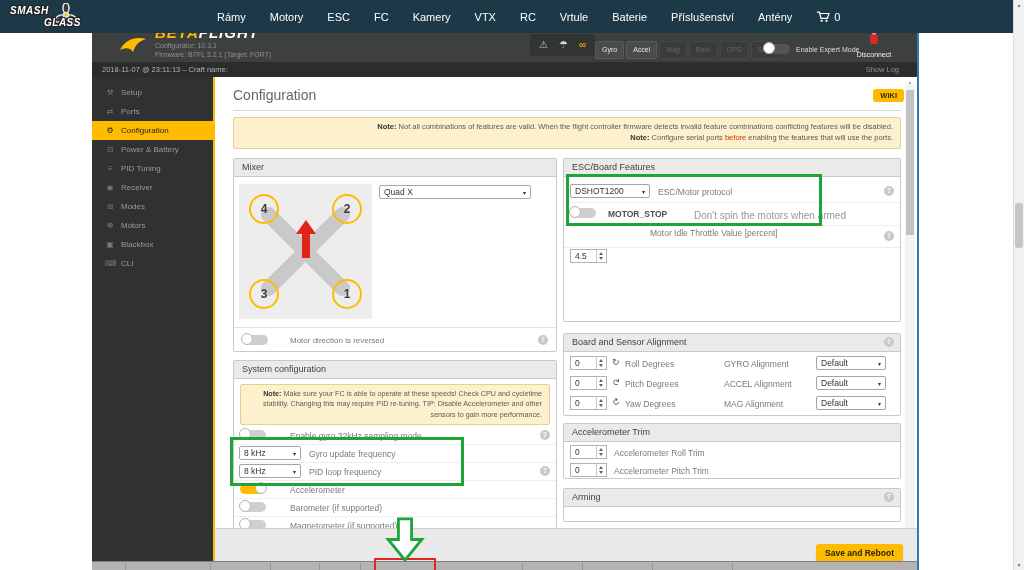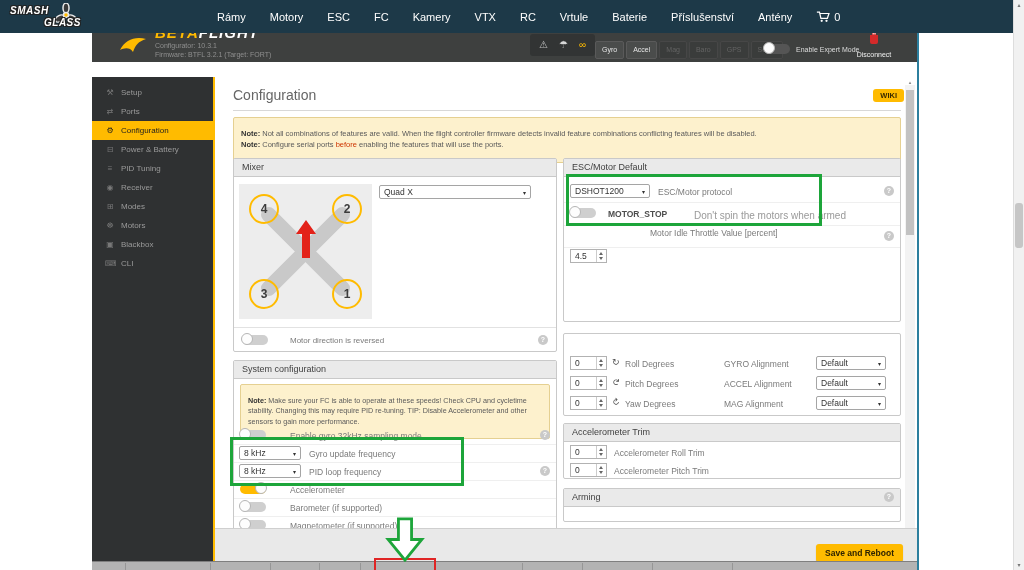--- a/index.html
+++ b/index.html
@@ -41,21 +41,21 @@
   .sbi{height:19px;line-height:19px;padding-left:13px;color:#9a9a9a;font-size:8px;cursor:pointer;white-space:nowrap;display:flex;align-items:center;gap:6px;}
   .sbic{font-size:8px;color:#787878;width:10px;text-align:center;}
   .sbi.active{background:#ffbb00;color:#1e1e1e;}
   .sbi.active .sbic{color:#1e1e1e;}
   #sbspacer{height:6px;}
   
   #content{left:123px;top:0;width:702px;height:485px;background:#fff;}
   #pagetitle{left:18px;top:10px;font-size:14px;color:#666;}
   #wiki{right:13px;top:12px;background:#ffbb00;color:#3a2c00;font-size:7.5px;font-weight:bold;border-radius:3px;padding:2px 7px;cursor:pointer;}
   #titlehr{left:18px;right:16px;top:33px;border-top:1px solid #d8d8d8;height:0;}
-  .note{background:#fdf1cd;border:1px solid #e5d091;border-radius:2px;font-size:7.5px;color:#5a5a5a;line-height:1.45;padding:11px 7px;box-sizing:border-box;}
+  .note{background:#fdf1cd;border:1px solid #e5d091;border-radius:2px;font-size:7.5px;color:#5a5a5a;line-height:1.45;padding:4px 7px;box-sizing:border-box;text-align:right;}
   .note b{color:#333;}
   .red{color:#cc3300;}
   #topnote{left:18px;right:16px;top:40px;}
   .card{position:absolute;background:#fff;border:1px solid #c9c9c9;border-radius:2px;box-sizing:border-box;}
   .card-h{height:17px;line-height:16px;background:#eaeaea;border-bottom:1px solid #c9c9c9;padding:0 8px;font-size:9px;color:#3f3f3f;position:relative;}
   .card-h .help{position:absolute;right:6px;top:3px;}
   .lbl{font-size:8.5px;color:#7a7a7a;white-space:nowrap;}
   .help{width:10px;height:10px;border-radius:50%;background:#c9c9c9;color:#fff;font-size:7px;font-weight:bold;text-align:center;line-height:10px;}
   
   .tg{width:26px;height:10px;border-radius:6px;background:#cfcfcf;position:relative;cursor:pointer;}
@@ -167,20 +167,24 @@
       <svg width="12" height="13" viewBox="0 0 12 13">
         <path d="M4 0 h4 v3 h-4 z" fill="#d42a2a"></path>
         <path d="M2 3 h8 v7 a2 2 0 0 1 -2 2 h-4 a2 2 0 0 1 -2 -2 z" fill="#d42a2a"></path>
         <rect x="4.7" y="0.8" width="1" height="1.6" fill="#fff"></rect>
           <rect x="6.5" y="0.8" width="1" height="1.6" fill="#fff"></rect>
       </svg>
       <div class="dlabel">Disconnect</div>
     </div>
   </div>
 
+  <div id="logbar" class="abs">
+    <span>2018-11-07 @ 23:11:13 – Craft name:</span>
+    <span id="showlog">Show Log</span>
+  </div>
 
   <div id="bfbody" class="abs">
 
     <div id="sidebar" class="abs">
       <div id="sbspacer"></div>
       <div class="sbi">
           <span class="sbic">⚒</span>
           <span>Setup</span>
         </div>
       <div class="sbi">
@@ -290,21 +294,21 @@
         </div>
         <div class="abs" style="left:0;right:0;top:155px;height:18px;">
           <div class="tg abs" style="left:6px;top:4px;"></div>
           <span class="lbl abs" style="left:56px;top:5px;">Magnetometer (if supported)</span>
         </div>
       </div>
 
       <div class="gbox" style="left:15px;top:360px;width:228px;height:43px;"></div>
 
       <div class="card" style="left:348px;top:81px;width:338px;height:164px;">
-        <div class="card-h">ESC/Motor Default</div>
+        <div class="card-h">ESC/Board Features</div>
         <div class="abs" style="left:0;right:0;top:21px;height:22px;border-bottom:1px solid #efefef;">
           <div class="sel abs" style="left:6px;top:4px;width:80px;">
             <span>DSHOT1200</span>
             <span class="caret">▾</span>
           </div>
           <span class="lbl abs" style="left:94px;top:7px;">ESC/Motor protocol</span>
           <span class="help abs" style="right:6px;top:6px;">?</span>
         </div>
         <div class="abs" style="left:0;right:0;top:43px;height:23px;border-bottom:1px solid #efefef;">
           <div class="tg abs" style="left:6px;top:6px;"></div>
@@ -317,20 +321,21 @@
             <span class="st"></span>
           </div>
           <span class="lbl abs" style="left:50px;top:3px;padding-left:36px;">Motor Idle Throttle Value [percent]</span>
           <span class="help abs" style="right:6px;top:6px;">?</span>
         </div>
       </div>
 
       <div class="gbox" style="left:351px;top:97px;width:250px;height:46px;"></div>
 
       <div class="card" style="left:348px;top:256px;width:338px;height:83px;">
+        <div class="card-h"><span>Board and Sensor Alignment</span><span class="help">?</span></div>
         <div class="abs" style="left:0;right:0;top:20px;height:19px;">
           <div class="num abs" style="left:6px;top:2px;width:37px;">
               <span class="v">0</span>
               <span class="st"></span>
             </div>
           <span class="rot abs" style="left:48px;top:3px;">↻</span>
           <span class="lbl abs" style="left:61px;top:5px;">Roll Degrees</span>
           <span class="lbl abs" style="left:160px;top:5px;">GYRO Alignment</span>
           <div class="sel abs" style="left:252px;top:2px;width:70px;">
               <span>Default</span>

